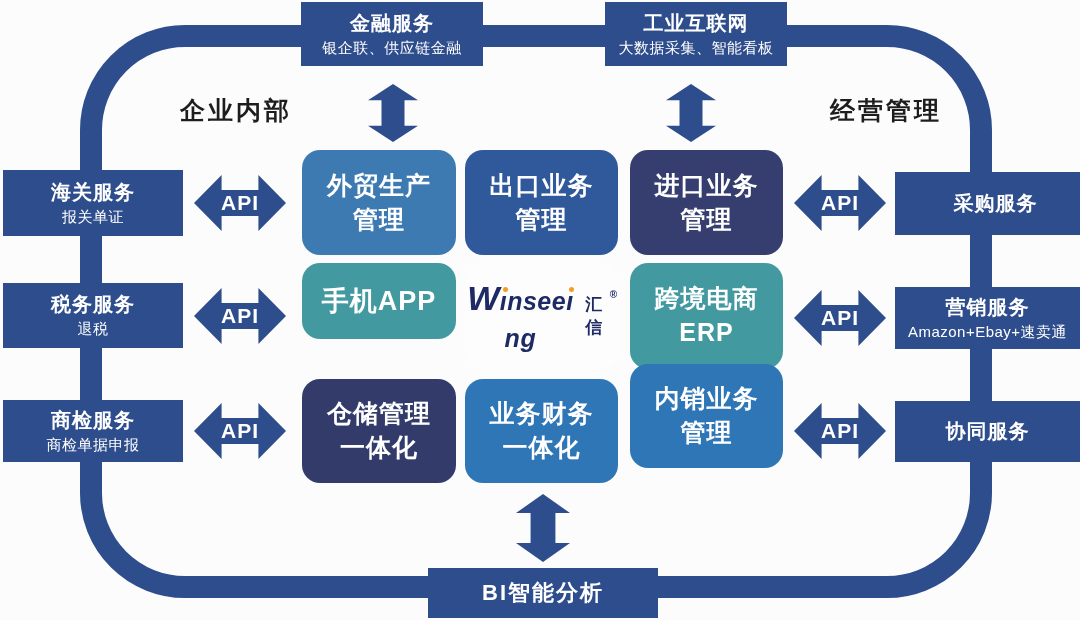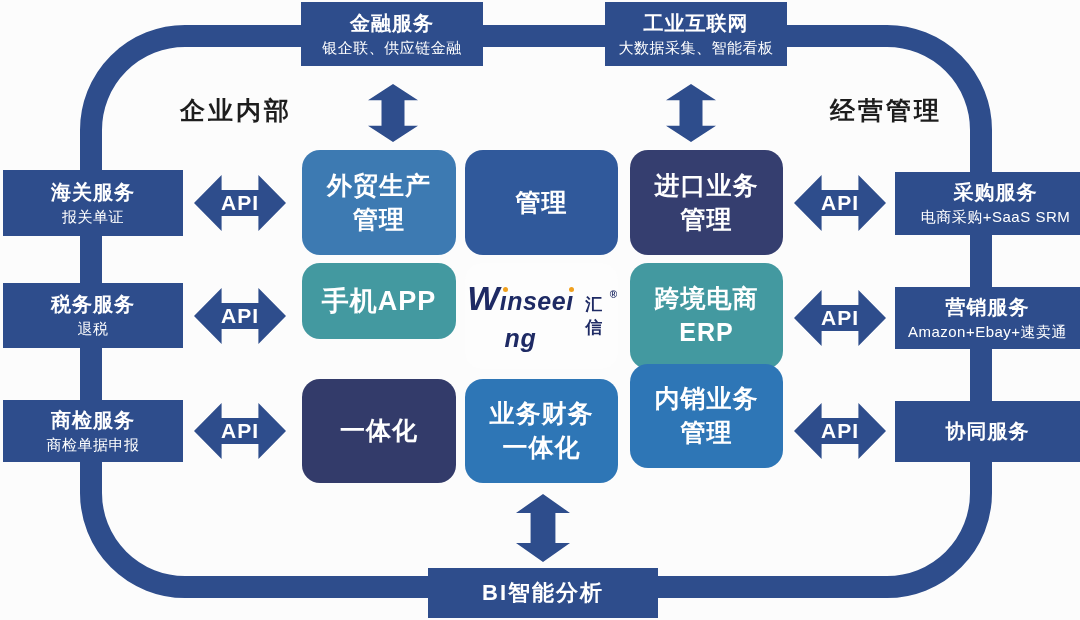--- a/index.html
+++ b/index.html
@@ -124,21 +124,20 @@
     <span class="t">税务服务</span>
     <span class="s">退税</span>
   </div>
   <div class="node left-node left-node-3">
     <span class="t">商检服务</span>
     <span class="s">商检单据申报</span>
   </div>
 
   <div class="node right-node right-node-1">
     <span class="t">采购服务</span>
-    <span class="s">电商采购+SaaS SRM</span>
   </div>
   <div class="node right-node right-node-2">
     <span class="t">营销服务</span>
     <span class="s">Amazon+Ebay+速卖通</span>
   </div>
   <div class="node right-node right-node-3">
     <span class="t">协同服务</span>
   </div>
 
   <div class="harrow harrow-l ha-y1">
@@ -159,20 +158,21 @@
   </div>
   <div class="harrow harrow-r ha-y3">
     <span class="api">API</span>
   </div>
 
   <div class="cell cell-1">
     <span>外贸生产</span>
     <span>管理</span>
   </div>
   <div class="cell cell-2">
+    <span>出口业务</span>
     <span>管理</span>
   </div>
   <div class="cell cell-3">
     <span>进口业务</span>
     <span>管理</span>
   </div>
   <div class="cell cell-4">
     <span>手机APP</span>
   </div>
   <div class="cell cell-5">
@@ -180,20 +180,21 @@
       <span class="logo-brand"><span class="lg-ch lg-first">W</span><span class="lg-ch lg-i">ı<span class="lg-dot"></span></span><span class="lg-ch">n</span><span class="lg-ch">s</span><span class="lg-ch">e</span><span class="lg-ch">e</span><span class="lg-ch lg-i">ı<span class="lg-dot"></span></span><span class="lg-ch">n</span><span class="lg-ch">g</span></span>
       <span class="logo-cn">汇信</span>
       <span class="logo-reg">®</span>
     </div>
   </div>
   <div class="cell cell-6">
     <span>跨境电商</span>
     <span>ERP</span>
   </div>
   <div class="cell cell-7">
+    <span>仓储管理</span>
     <span>一体化</span>
   </div>
   <div class="cell cell-8">
     <span>业务财务</span>
     <span>一体化</span>
   </div>
   <div class="cell cell-9">
     <span>内销业务</span>
     <span>管理</span>
   </div>

